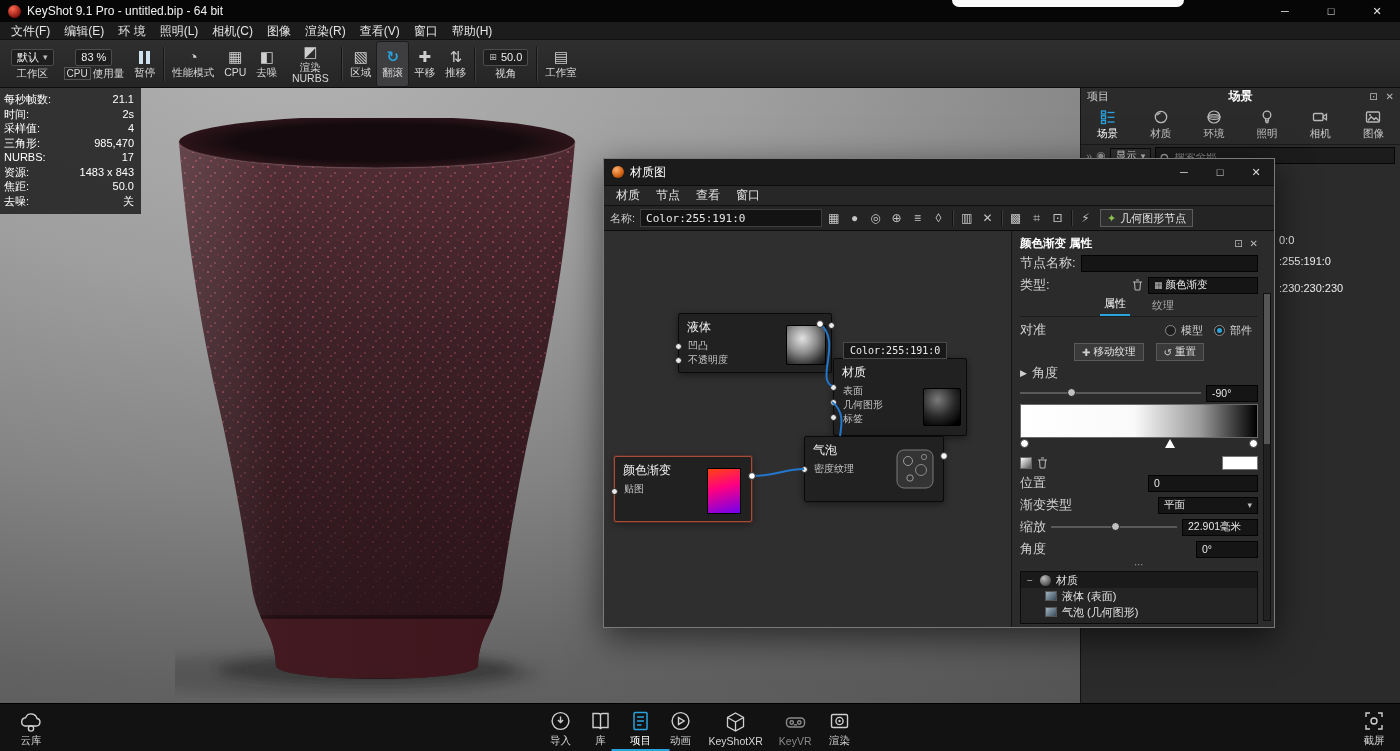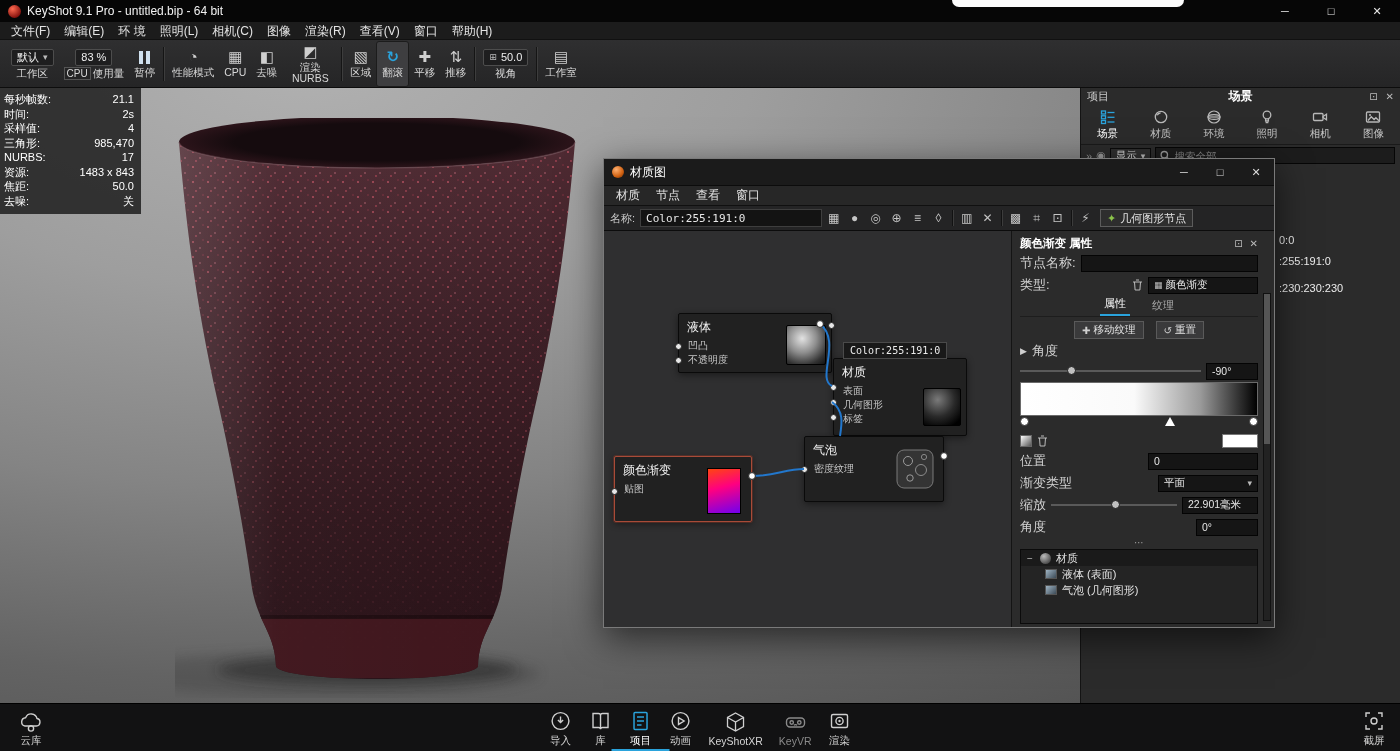--- a/index.html
+++ b/index.html
@@ -50,21 +50,21 @@
   .rp-header { height:17px; display:flex; align-items:center; position:relative; padding:0 6px; }
   .rp-header-left { font-size:11px; color:#cfcfcf; }
   .rp-header-title { position:absolute; left:0; right:0; text-align:center; font-size:12px; font-weight:bold; color:#fff; }
   .rp-header-icons { margin-left:auto; display:flex; gap:8px; font-size:10px; color:#bbb; z-index:1; }
   .rp-tabs { height:40px; display:flex; border-bottom:1px solid #1a1a1a; }
   .rp-tab { flex:1; display:flex; flex-direction:column; align-items:center; gap:2px; padding-top:4px; font-size:10.5px; color:#c4c4c4; }
   .rp-tab.active { color:#fff; }
   .rp-filter { height:21px; display:flex; align-items:center; gap:4px; padding:0 5px; }
   .rp-chev { color:#9a9a9a; font-size:11px; }
   .rp-drop { height:16px; background:#2f2f2f; border:1px solid #0a0a0a; display:flex; align-items:center; gap:4px; padding:6px 5px; font-size:10.5px; color:#ddd; }
-  .rp-search { flex:1; height:17px; background:#1c1c1c; border:1px solid #060606; display:flex; align-items:center; padding:5px 4px; gap:4px; }
+  .rp-search { flex:1; height:17px; background:#1c1c1c; border:1px solid #060606; display:flex; padding:5px 4px; gap:4px; }
   .rp-search input { background:transparent; border:none; outline:none; color:#ccc; font-size:10.5px; width:100%; font-family:inherit; }
   .rp-search input::placeholder { color:#8a8a8a; }
   .rp-partial { position:absolute; left:198px; font-size:11px; color:#ededed; white-space:nowrap; }
 
   
   #matgraph { position:absolute; left:603px; top:158px; width:672px; height:470px; background:#2b2b2b; border:1px solid #7a7a7a; box-shadow:0 10px 34px rgba(0,0,0,0.6); z-index:30; display:flex; flex-direction:column; }
   .mg-title { height:26px; background:#1b1b1b; display:flex; align-items:center; padding:0 0 0 8px; gap:6px; }
   .mg-logo { width:12px; height:12px; border-radius:50%; background:radial-gradient(circle at 35% 30%, #ffb070, #d06010 60%, #5a2a08); }
   .mg-title-text { font-size:12px; color:#fff; }
   .mg-winbtns { margin-left:auto; display:flex; height:100%; }
@@ -527,20 +527,28 @@
           </svg>
         <div class="pp-field w108">
           <span class="caret">▦</span>&nbsp;
           <span>颜色渐变</span>
         </div>
       </div>
       <div class="pp-tabs">
         <span class="pp-tab active">属性</span>
         <span class="pp-tab">纹理</span>
       </div>
+      <div class="pp-row">
+        <span class="pp-label">对准</span>
+        <span class="spacer"></span>
+        <span class="radio"></span>
+        <span class="radio-label">模型</span>
+        <span class="radio checked"></span>
+        <span class="radio-label">部件</span>
+      </div>
       <div class="pp-row" style="justify-content:center; gap:12px;">
         <button class="pp-btn">
           <span class="pp-btn-icon">✚</span>
           <span>移动纹理</span>
         </button>
         <button class="pp-btn">
           <span class="pp-btn-icon">↺</span>
           <span>重置</span>
         </button>
       </div>

